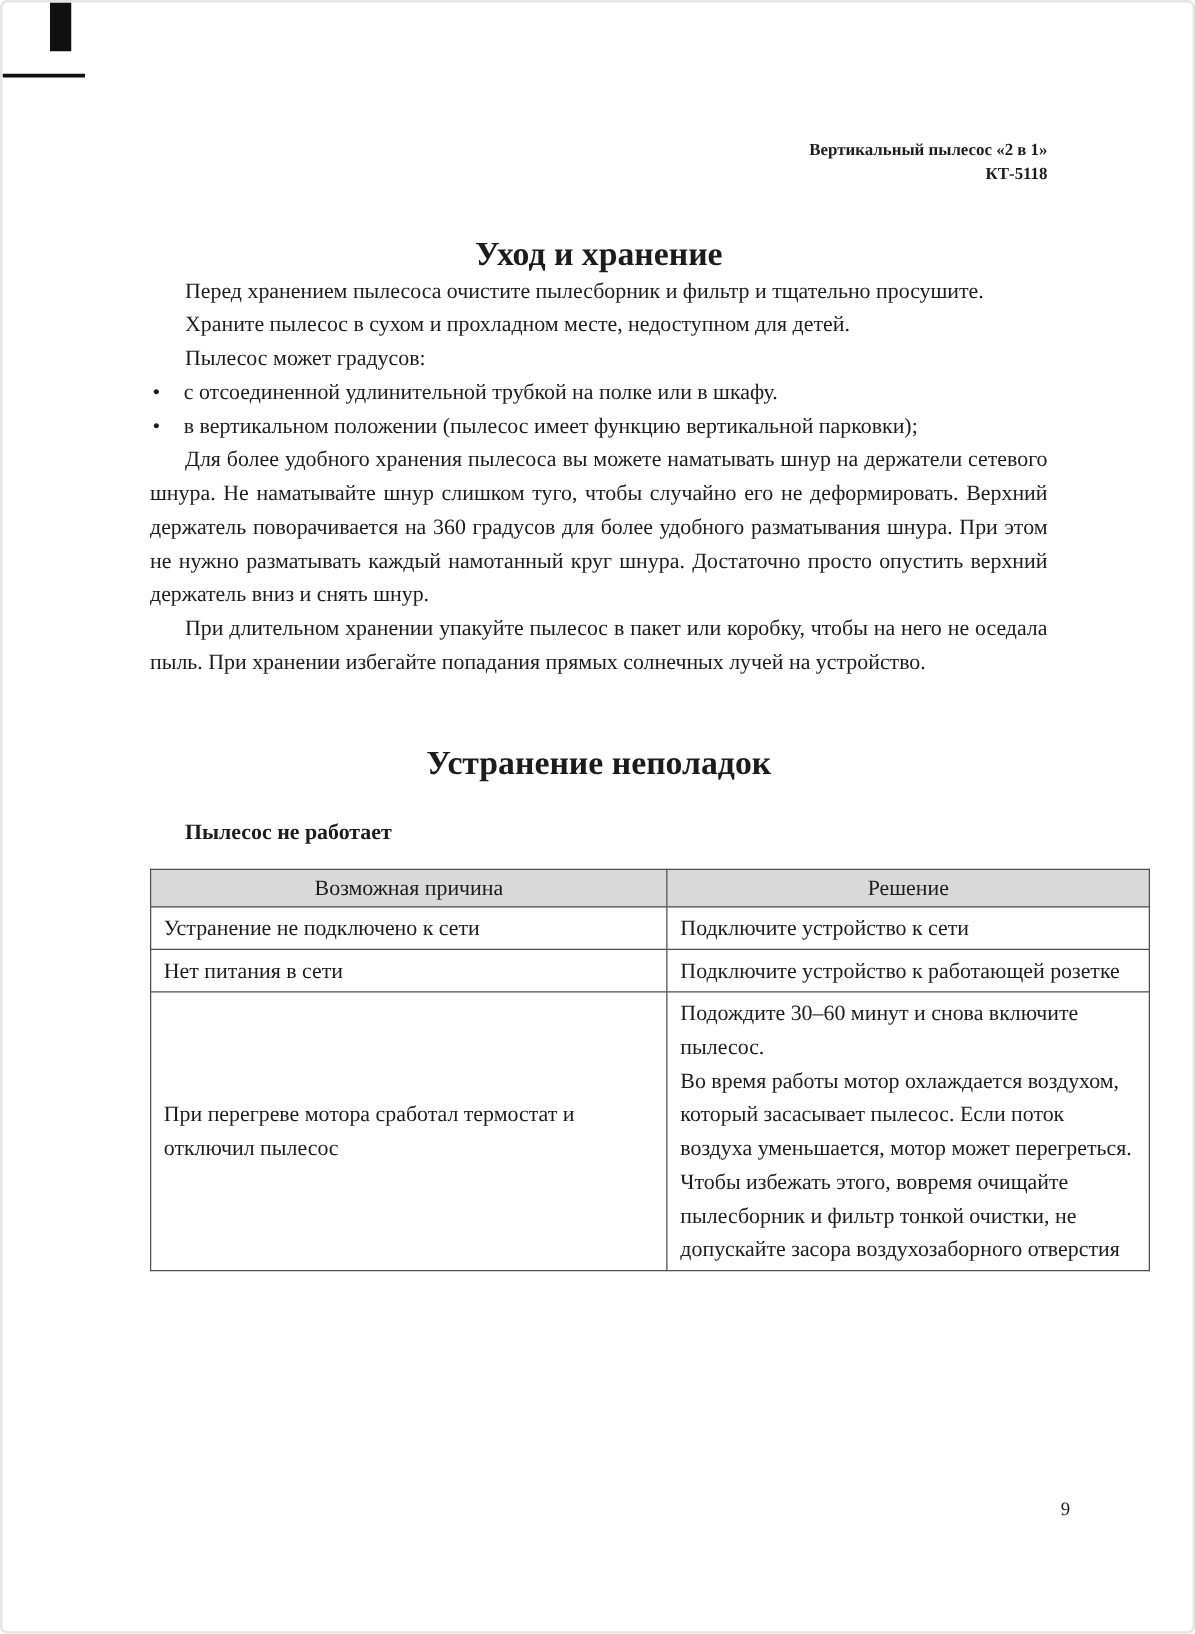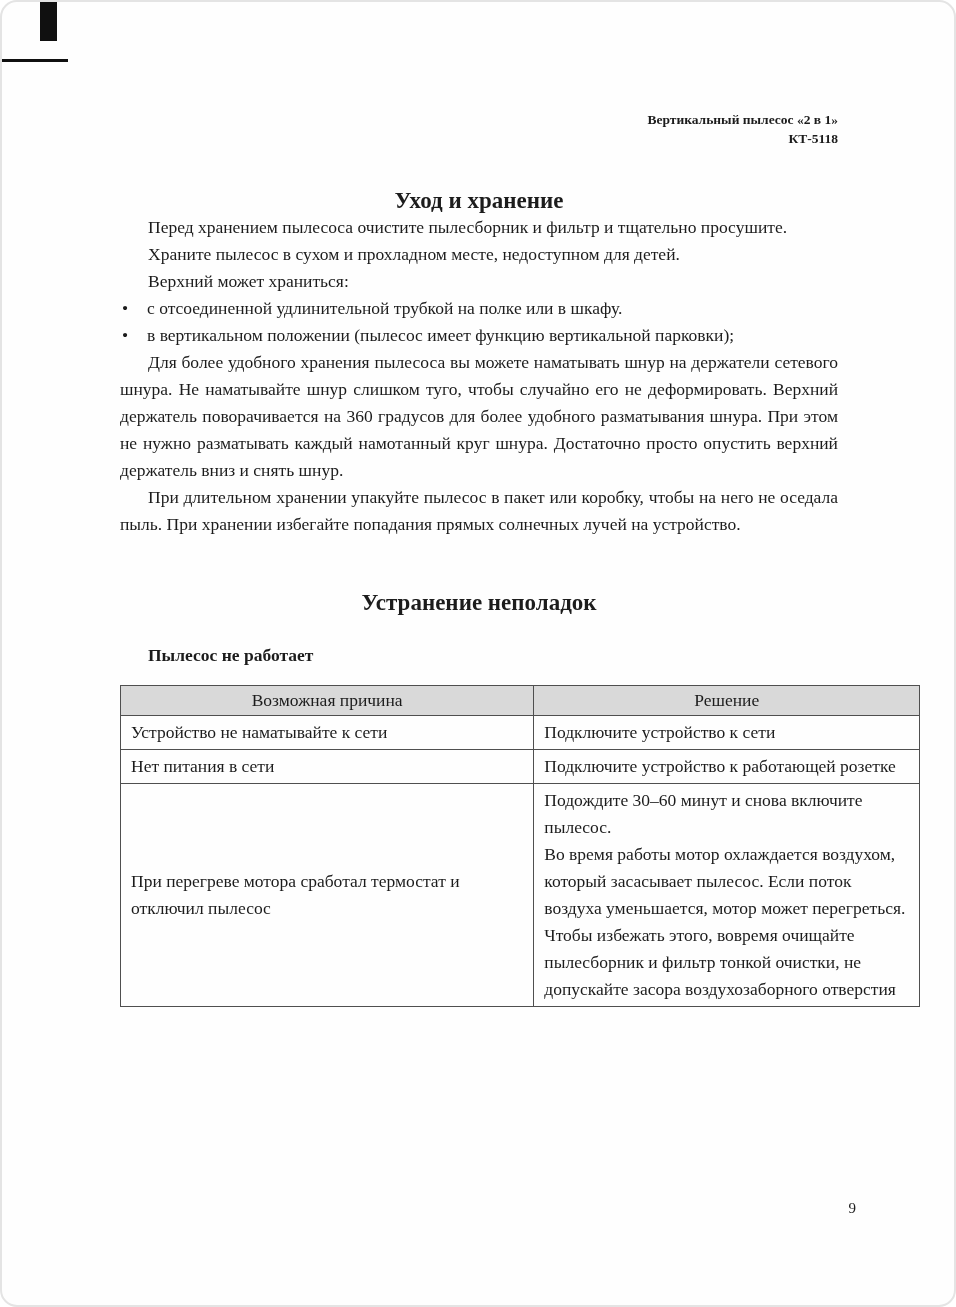--- a/index.html
+++ b/index.html
@@ -3,21 +3,21 @@
 <meta charset="utf-8">
 <style>
   html, body { margin: 0; padding: 0; background: #ffffff; }
   .page {
     position: relative;
     width: 956px;
     height: 1307px;
     box-sizing: border-box;
     background: #fefefe;
     border: 2px solid #e4e4e4;
-    border-radius: 17px;
+    border-radius: 6px;
     overflow: hidden;
     font-family: "Liberation Serif", serif;
     color: #1c1c1c;
   }
   .crop-square {
     position: absolute; left: 38px; top: 0;
     width: 17px; height: 39px; background: #101010;
   }
   .crop-line {
     position: absolute; left: 0; top: 57px;
@@ -26,21 +26,21 @@
   .content { padding: 0 116px 0 118px; }
   .doc-header {
     margin-top: 108px;
     text-align: right;
     font-weight: bold;
     font-size: 13.5px;
     line-height: 19px;
   }
   .section-title {
     text-align: center;
-    font-size: 23px;
+    font-size: 27px;
     font-weight: bold;
     margin: 40px 0 0 0;
   }
   .section-title.mt-lg { margin-top: 52px; }
   p.body {
     font-size: 17.5px;
     line-height: 27px;
     text-align: justify;
     margin: 0;
   }
@@ -109,21 +109,21 @@
 
     <header class="doc-header">
       <div>Вертикальный пылесос «2 в 1»</div>
       <div>КТ-5118</div>
     </header>
 
     <h1 class="section-title">Уход и хранение</h1>
 
     <p class="body indent">Перед хранением пылесоса очистите пылесборник и фильтр и тщательно просушите.</p>
     <p class="body indent first-after-title">Храните пылесос в сухом и прохладном месте, недоступном для детей.</p>
-    <p class="body indent">Верхний может храниться:</p>
+    <p class="body indent">Пылесос может градусов:</p>
 
     <ul class="bullets">
       <li>с отсоединенной удлинительной трубкой на полке или в шкафу.</li>
       <li>в вертикальном положении (пылесос имеет функцию вертикальной парковки);</li>
     </ul>
 
     <p class="body indent">Для более удобного хранения пылесоса вы можете наматывать шнур на держатели сетевого шнура. Не наматывайте шнур слишком туго, чтобы случайно его не деформировать. Верхний держатель поворачивается на 360 градусов для более удобного разматывания шнура. При этом не нужно разматывать каждый намотанный круг шнура. Достаточно просто опустить верхний держатель вниз и снять шнур.</p>
     <p class="body indent">При длительном хранении упакуйте пылесос в пакет или коробку, чтобы на него не оседала пыль. При хранении избегайте попадания прямых солнечных лучей на устройство.</p>
 
     <h1 class="section-title mt-lg">Устранение неполадок</h1>
@@ -132,21 +132,21 @@
 
     <table class="ts-table">
       <thead>
         <tr>
           <th class="col-cause">Возможная причина</th>
           <th class="col-solution">Решение</th>
         </tr>
       </thead>
       <tbody>
         <tr>
-          <td class="cause">Устройство не наматывайте к сети</td>
+          <td class="cause">Устранение не подключено к сети</td>
           <td class="solution">Подключите устройство к сети</td>
         </tr>
         <tr>
           <td class="cause">Нет питания в сети</td>
           <td class="solution">Подключите устройство к работающей розетке</td>
         </tr>
         <tr>
           <td class="cause">При перегреве мотора сработал термостат и отключил пылесос</td>
           <td class="solution">Подождите 30–60 минут и снова включите пылесос.
 Во время работы мотор охлаждается воздухом, который засасывает пылесос. Если поток воздуха уменьшается, мотор может перегреться. Чтобы избежать этого, вовремя очищайте пылесборник и фильтр тонкой очистки, не допускайте засора воздухозаборного отверстия</td>

